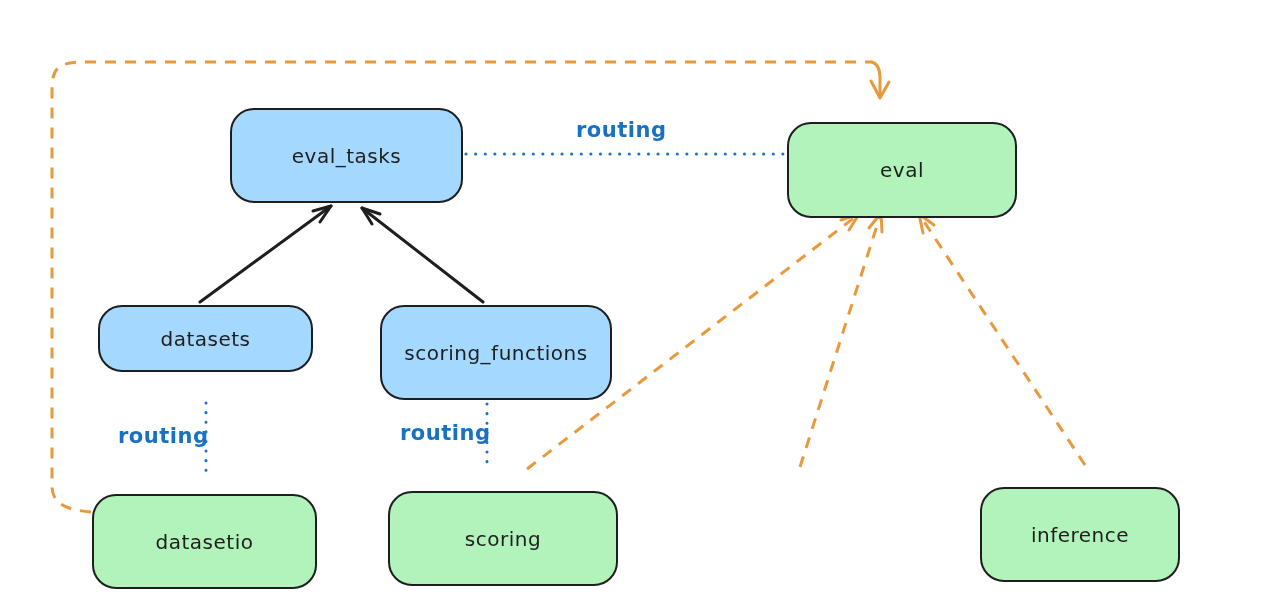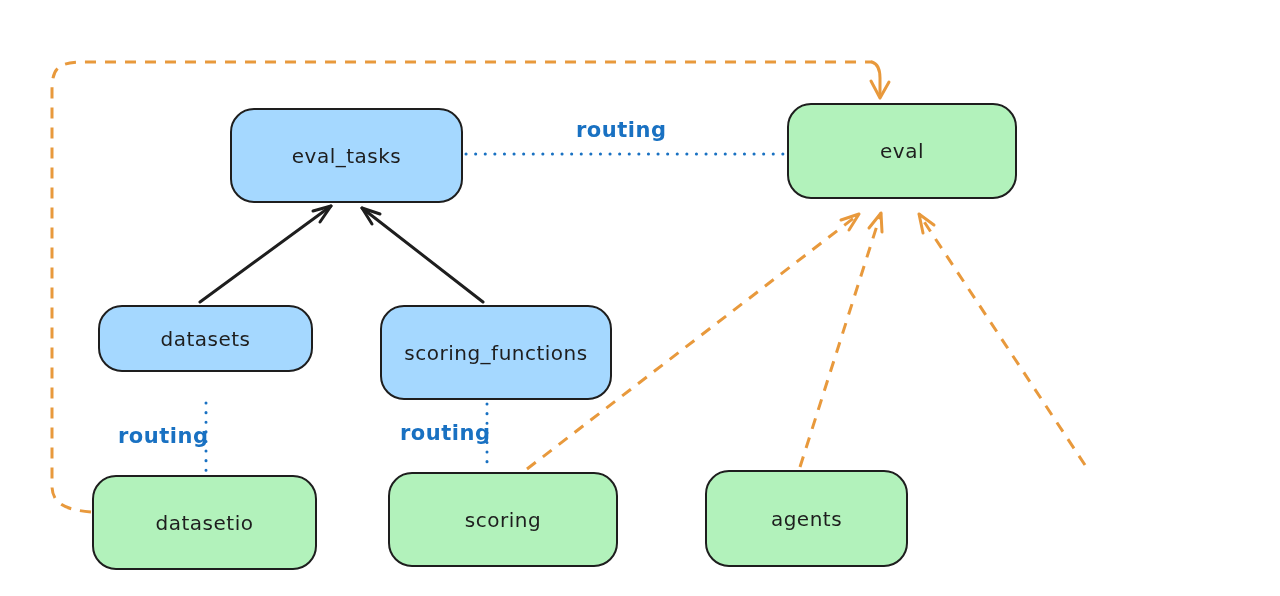--- a/index.html
+++ b/index.html
@@ -28,21 +28,21 @@
     border: 2.5px solid var(--node-stroke, #1e1e1e);
     border-radius: 24px;
     display: flex;
     align-items: center;
     justify-content: center;
     font-size: 20px;
     color: var(--text, #1e1e1e);
     letter-spacing: 0.5px;
   }
   .node.registry { background: var(--registry-fill, #a5d8ff); }
-  .node.provider { background: var(--provider-fill, #b2f2bb); }
+  .node.provider { background: var(--provider-fill, #b2f2bb); margin-top: 19px; }
   .edge-label {
     position: absolute;
     color: var(--routing-line, #1971c2);
     font-size: 21px;
     font-weight: 600;
     letter-spacing: 0.5px;
     white-space: nowrap;
   }
   .dotted-edge {
     stroke: var(--routing-line, #1971c2);
@@ -133,24 +133,24 @@
   </div>
 
   <div class="node provider" style="left:92px; top:475px; width:225px; height:95px;">
     <span>datasetio</span>
   </div>
 
   <div class="node provider" style="left:388px; top:472px; width:230px; height:95px;align-items:center;">
     <span>scoring</span>
   </div>
 
-  <div class="node provider" style="left:705px; top:470px; width:203px; height:97px;">
-    <span>agents</span>
+
+  <div class="node provider" style="left:980px; top:468px; width:200px; height:95px;">
+    <span>inference</span>
   </div>
-
 
   <span class="edge-label" style="left:576px; top:118px;">routing</span>
 
   <span class="edge-label" style="left:118px; top:424px;">routing</span>
 
   <span class="edge-label" style="left:400px; top:421px;">routing</span>
 
 </div>
 
 </body></html>

